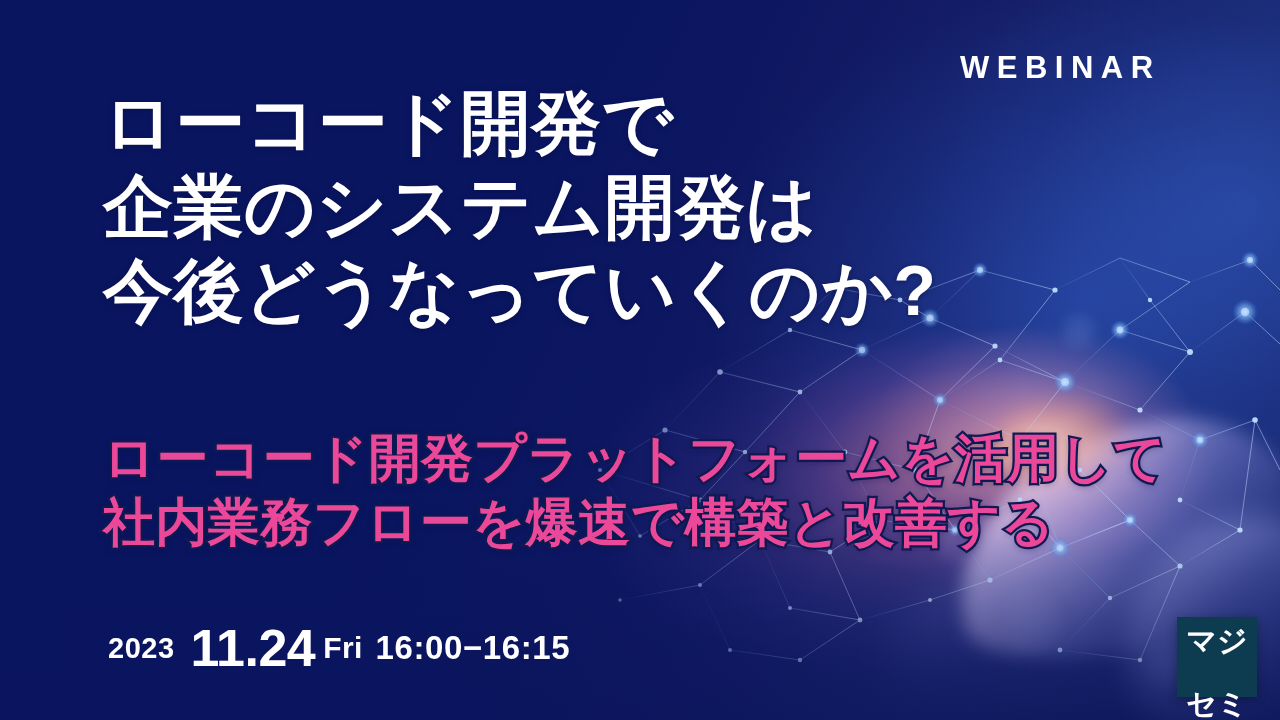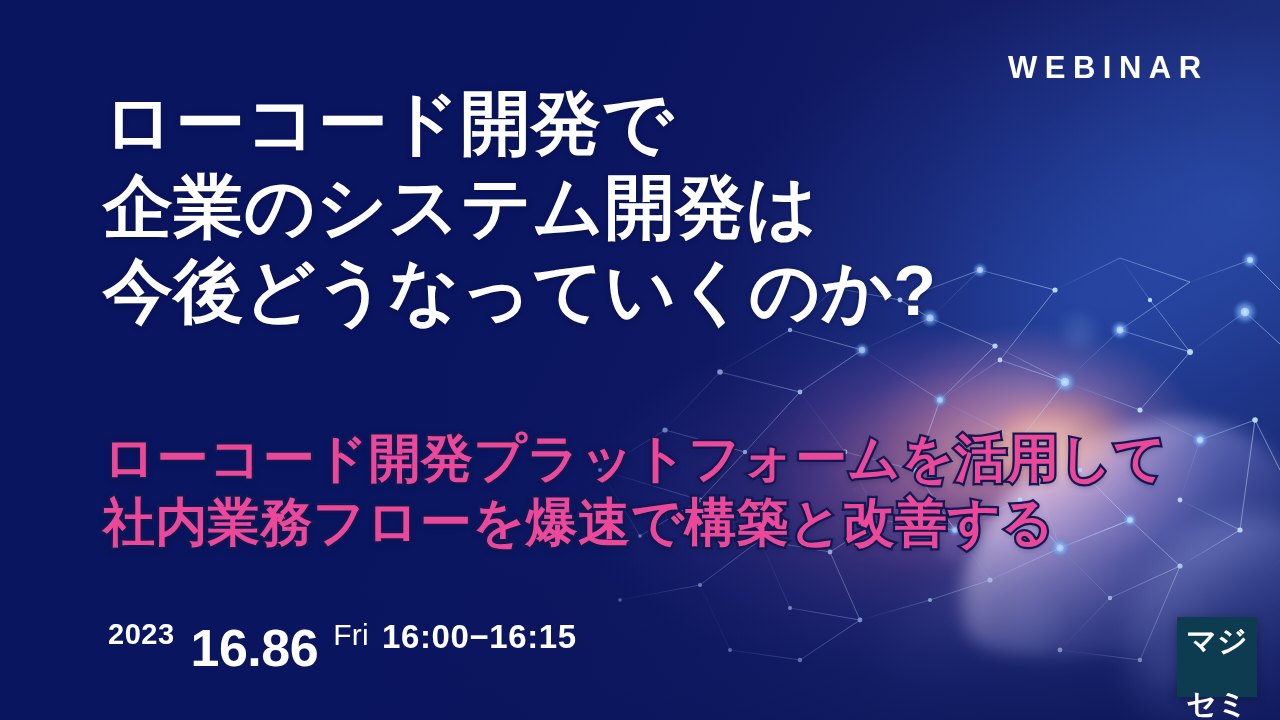--- a/index.html
+++ b/index.html
@@ -103,21 +103,21 @@
     width: 1280px;
     height: 720px;
     pointer-events: none;
   }
 
   
   .content { position: absolute; inset: 0; }
 
   .webinar-label {
     position: absolute;
-    left: 1008px;
+    left: 960px;
     top: 52px;
     font-size: 31px;
     font-weight: bold;
     letter-spacing: 7.5px;
     color: #ffffff;
     line-height: 1;
   }
 
   .title-block {
     position: absolute;
@@ -151,39 +151,39 @@
     -webkit-text-stroke: 4.5px #101c54;
     paint-order: stroke fill;
     text-shadow: 0 2px 7px rgba(8,16,70,0.45);
   }
 
   .date-block {
     position: absolute;
     left: 108px;
     top: 618px;
     display: flex;
-    align-items: flex-start;
+    align-items: center;
     color: #ffffff;
     white-space: nowrap;
   }
   .date-year {
     font-size: 29px;
     font-weight: bold;
     letter-spacing: 0.5px;
   }
   .date-day {
     font-size: 52px;
     font-weight: bold;
     letter-spacing: -0.5px;
     margin-left: 16px;
   }
   .date-weekday {
     font-size: 30px;
-    font-weight: normal;
-    margin-left: 15px;
+    font-weight: bold;
+    margin-left: 8px;
     letter-spacing: 0.3px;
   }
   .date-time {
     font-size: 33px;
     font-weight: bold;
     margin-left: 13px;
     letter-spacing: 0.6px;
   }
 
   .logo {
@@ -359,21 +359,21 @@
       <div class="title-line">今後どうなっていくのか?</div>
     </div>
 
     <div class="subtitle-block">
       <div class="subtitle-line">ローコード開発プラットフォームを活用して</div>
       <div class="subtitle-line">社内業務フローを爆速で構築と改善する</div>
     </div>
 
     <div class="date-block">
       <span class="date-year">2023</span>
-      <span class="date-day">16.86</span>
+      <span class="date-day">11.24</span>
       <span class="date-weekday">Fri</span>
       <span class="date-time">16:00−16:15</span>
     </div>
 
     <div class="logo">
       <div class="logo-line">マジ</div>
       <div class="logo-line">セミ</div>
     </div>
 
   </div>

